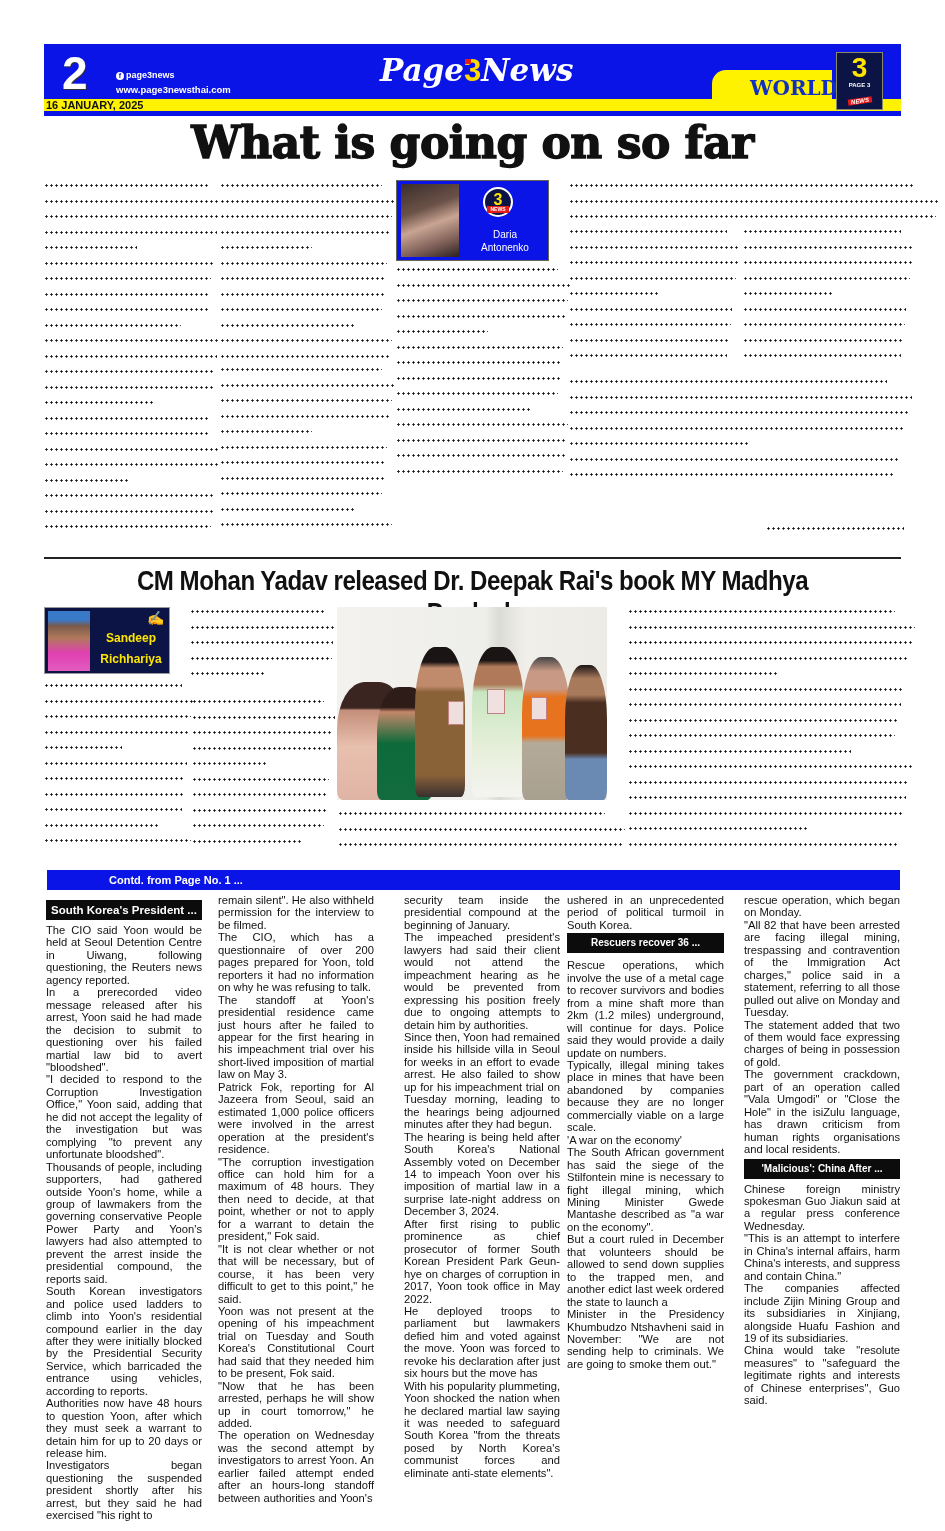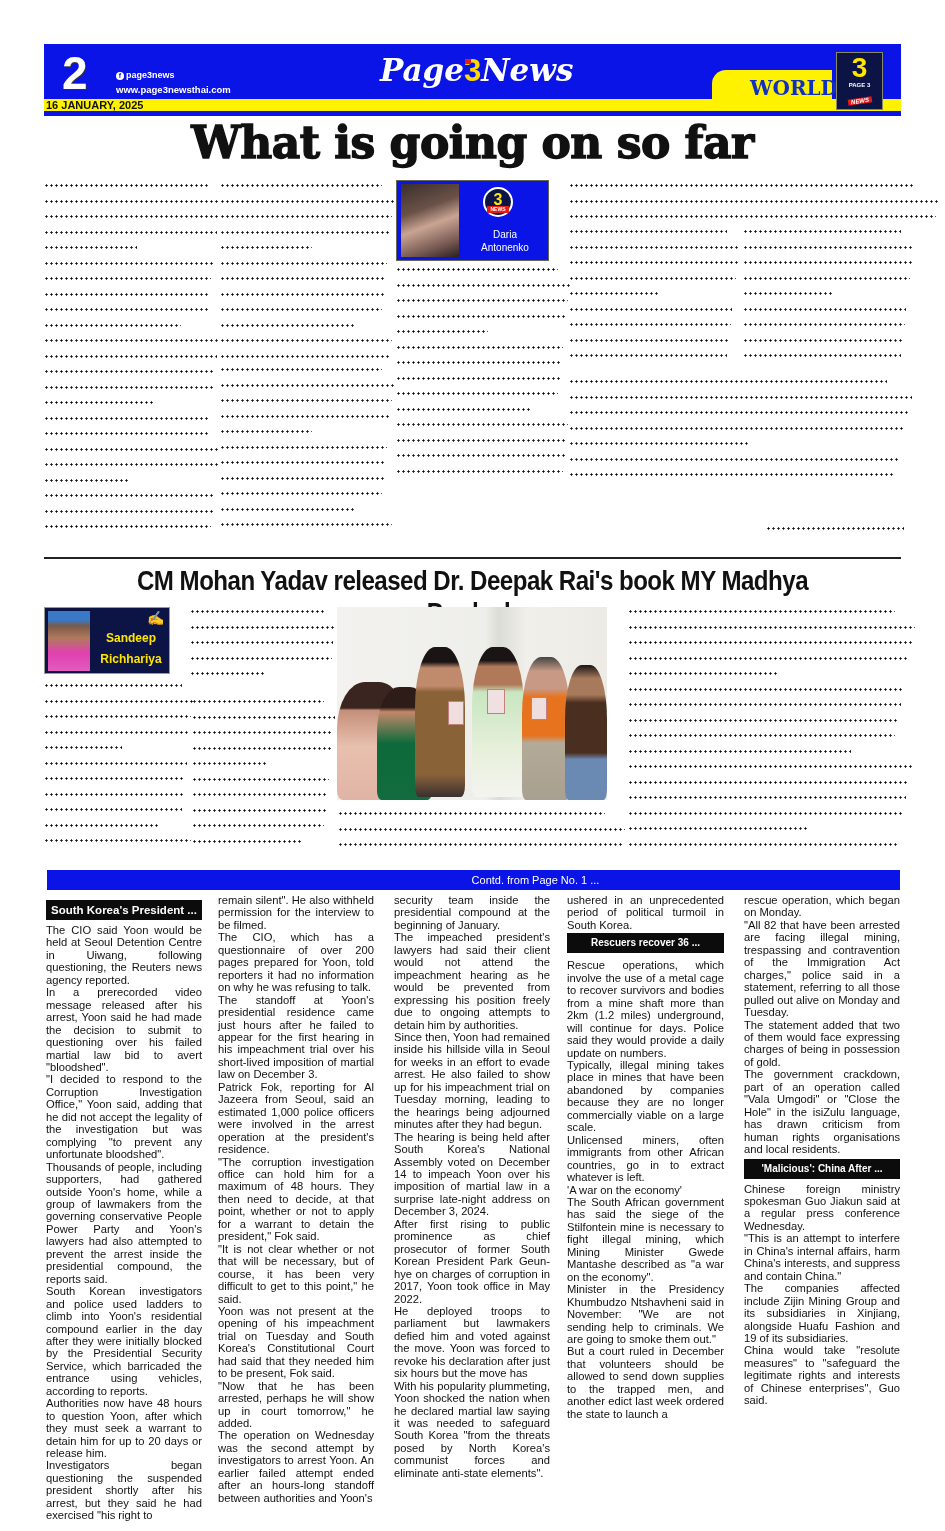--- a/index.html
+++ b/index.html
@@ -39,21 +39,21 @@
 #sandeep .ph{position:absolute;left:3px;top:3px;width:42px;height:60px;background:linear-gradient(180deg,#3a78c8 0%,#3a78c8 15%,#7a5a48 25%,#b07a5c 45%,#e040b0 70%,#e25cc0 100%)}
 #sandeep .nm{position:absolute;left:47px;top:20px;width:78px;text-align:center;color:#ffe600;font-size:12px;font-weight:bold;line-height:21px}
 #sandeep .pen{position:absolute;left:102px;top:2px;font-size:14px;color:#ddd}
 
 #rule{left:44px;top:557px;width:857px;height:2px;background:#222}
 #h2{left:44px;top:565px;width:857px;text-align:center;font-size:28px;font-weight:bold;color:#111;letter-spacing:-0.6px;transform:scaleX(0.86);transform-origin:center}
 
 #photo{left:337px;top:607px;width:270px;height:193px;background:linear-gradient(90deg,#f3f2ee 0%,#eeeeea 55%,#dcdcd6 60%,#f0efea 70%,#ecebe6 100%);overflow:hidden}
 .person{position:absolute;border-radius:40% 40% 8% 8%}
 
-#contd{left:47px;top:870px;width:853px;height:20px;background:#0a14e6;color:#fff;font-size:11px;font-weight:normal;text-align:center;line-height:20px}
+#contd{left:47px;top:870px;width:853px;height:20px;background:#0a14e6;color:#fff;font-size:11px;font-weight:bold;line-height:20px}
 
 .col{position:absolute;font-size:11.2px;line-height:12.45px;text-align:justify;color:#111}
 .col p{margin:0}
 .kicker{background:#0c0c0c;color:#fff;font-weight:bold;text-align:center;font-size:11px;line-height:20px;height:20px;margin:2px 0 4px;transform-origin:center}
 </style>
 </head>
 <body>
 
 <div id="mast" class="abs">
   <div id="mast-blue" class="abs"></div>
@@ -284,51 +284,50 @@
       <p>Thousands of people, including supporters, had gathered outside Yoon's home, while a group of lawmakers from the governing conservative People Power Party and Yoon's lawyers had also attempted to prevent the arrest inside the presidential compound, the reports said.</p>
       <p>South Korean investigators and police used ladders to climb into Yoon's residential compound earlier in the day after they were initially blocked by the Presidential Security Service, which barricaded the entrance using vehicles, according to reports.</p>
       <p>Authorities now have 48 hours to question Yoon, after which they must seek a warrant to detain him for up to 20 days or release him.</p>
       <p>Investigators began questioning the suspended president shortly after his arrest, but they said he had exercised "his right to</p>
     </div>
 </div>
 <div class="col" id="col2" style="left:218px;top:894px;width:156px">
   <div>
       <p>remain silent". He also withheld permission for the interview to be filmed.</p>
       <p>The CIO, which has a questionnaire of over 200 pages prepared for Yoon, told reporters it had no information on why he was refusing to talk.</p>
-      <p>The standoff at Yoon's presidential residence came just hours after he failed to appear for the first hearing in his impeachment trial over his short-lived imposition of martial law on December 3.</p>
+      <p>The standoff at Yoon's presidential residence came just hours after he failed to appear for the first hearing in his impeachment trial over his short-lived imposition of martial law on May 3.</p>
       <p>Patrick Fok, reporting for Al Jazeera from Seoul, said an estimated 1,000 police officers were involved in the arrest operation at the president's residence.</p>
       <p>"The corruption investigation office can hold him for a maximum of 48 hours. They then need to decide, at that point, whether or not to apply for a warrant to detain the president," Fok said.</p>
       <p>"It is not clear whether or not that will be necessary, but of course, it has been very difficult to get to this point," he said.</p>
       <p>Yoon was not present at the opening of his impeachment trial on Tuesday and South Korea's Constitutional Court had said that they needed him to be present, Fok said.</p>
       <p>"Now that he has been arrested, perhaps he will show up in court tomorrow," he added.</p>
       <p>The operation on Wednesday was the second attempt by investigators to arrest Yoon. An earlier failed attempt ended after an hours-long standoff between authorities and Yoon's</p>
     </div>
 </div>
-<div class="col" id="col3" style="left:394px;top:894px;width:156px">
+<div class="col" id="col3" style="left:404px;top:894px;width:156px">
   <div>
       <p>security team inside the presidential compound at the beginning of January.</p>
       <p>The impeached president's lawyers had said their client would not attend the impeachment hearing as he would be prevented from expressing his position freely due to ongoing attempts to detain him by authorities.</p>
       <p>Since then, Yoon had remained inside his hillside villa in Seoul for weeks in an effort to evade arrest. He also failed to show up for his impeachment trial on Tuesday morning, leading to the hearings being adjourned minutes after they had begun.</p>
       <p>The hearing is being held after South Korea's National Assembly voted on December 14 to impeach Yoon over his imposition of martial law in a surprise late-night address on December 3, 2024.</p>
       <p>After first rising to public prominence as chief prosecutor of former South Korean President Park Geun-hye on charges of corruption in 2017, Yoon took office in May 2022.</p>
       <p>He deployed troops to parliament but lawmakers defied him and voted against the move. Yoon was forced to revoke his declaration after just six hours but the move has</p>
       <p>With his popularity plummeting, Yoon shocked the nation when he declared martial law saying it was needed to safeguard South Korea "from the threats posed by North Korea's communist forces and eliminate anti-state elements".</p>
     </div>
 </div>
 <div class="col" id="col4" style="left:567px;top:894px;width:157px">
   <p>ushered in an unprecedented period of political turmoil in South Korea.</p>
   <div class="kicker" style="font-size:10px;margin:2px 0 6px">Rescuers recover 36 ...</div>
   <div>
       <p>Rescue operations, which involve the use of a metal cage to recover survivors and bodies from a mine shaft more than 2km (1.2 miles) underground, will continue for days. Police said they would provide a daily update on numbers.</p>
       <p>Typically, illegal mining takes place in mines that have been abandoned by companies because they are no longer commercially viable on a large scale.</p>
-      <p>Unlicensed miners, often immigrants from other African countries, go in to extract whatever is left.</p>
       <p>'A war on the economy'</p>
       <p>The South African government has said the siege of the Stilfontein mine is necessary to fight illegal mining, which Mining Minister Gwede Mantashe described as "a war on the economy".</p>
+      <p>But a court ruled in December that volunteers should be allowed to send down supplies to the trapped men, and another edict last week ordered the state to launch a</p>
       <p>Minister in the Presidency Khumbudzo Ntshavheni said in November: "We are not sending help to criminals. We are going to smoke them out."</p>
-      <p>But a court ruled in December that volunteers should be allowed to send down supplies to the trapped men, and another edict last week ordered the state to launch a</p>
     </div>
 </div>
 <div class="col" id="col5" style="left:744px;top:894px;width:156px">
   <div>
       <p>rescue operation, which began on Monday.</p>
       <p>"All 82 that have been arrested are facing illegal mining, trespassing and contravention of the Immigration Act charges," police said in a statement, referring to all those pulled out alive on Monday and Tuesday.</p>
       <p>The statement added that two of them would face expressing charges of being in possession of gold.</p>
       <p>The government crackdown, part of an operation called "Vala Umgodi" or "Close the Hole" in the isiZulu language, has drawn criticism from human rights organisations and local residents.</p>
     </div>
   <div class="kicker" style="font-size:10px;margin:3px 0 4px">'Malicious': China After ...</div>

